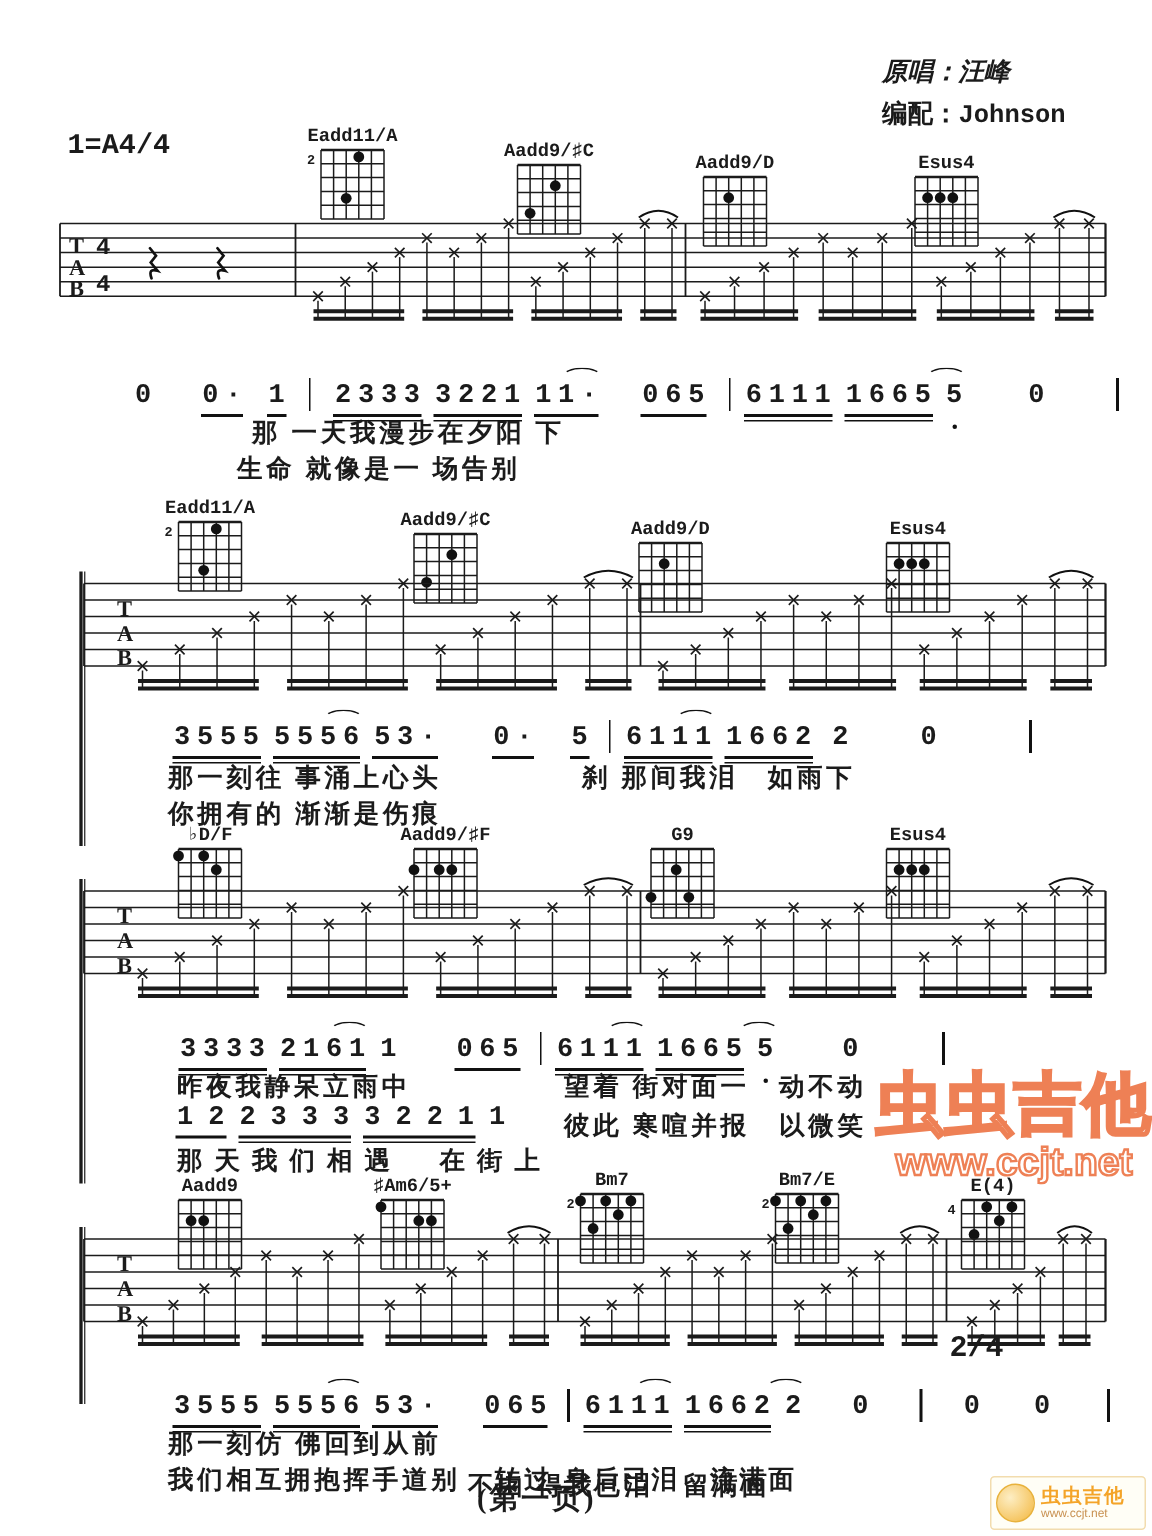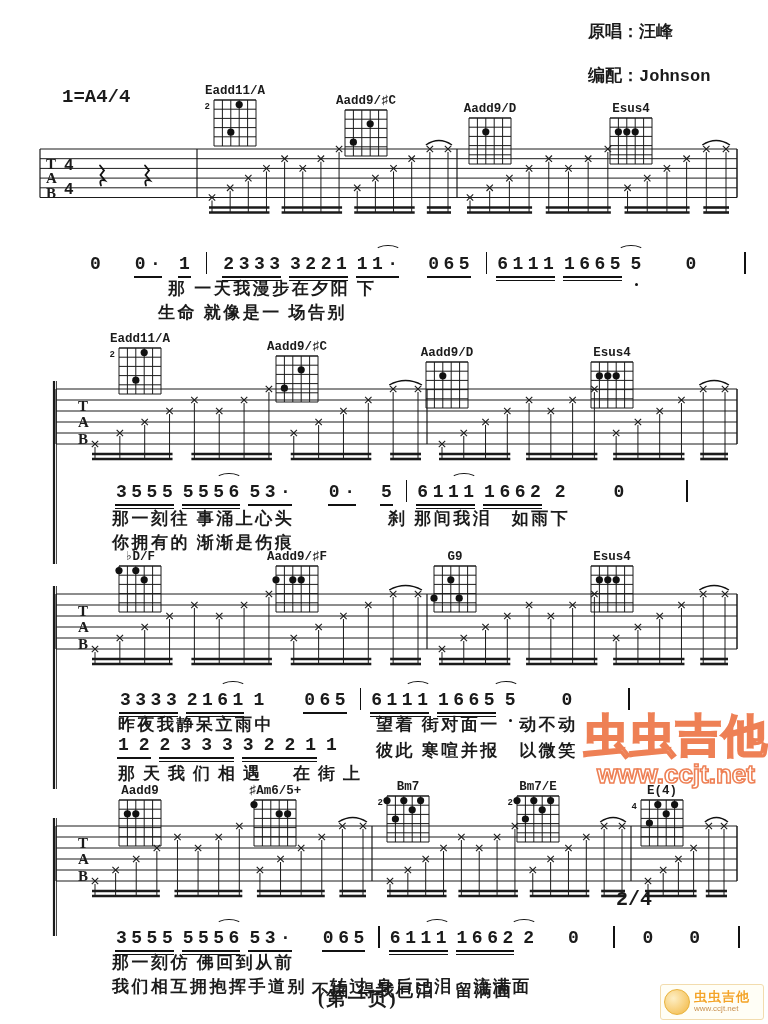--- a/index.html
+++ b/index.html
@@ -3,22 +3,22 @@
 <meta charset="utf-8">
 <style>
   html,body{margin:0;padding:0;background:#888;}
   #page{position:relative;width:768px;height:1024px;background:#ffffff;overflow:hidden;
         font-family:"Liberation Serif",serif;color:#1b1b1b;}
   #score{position:absolute;left:0;top:0;z-index:1;}
   .abs{position:absolute;white-space:nowrap;}
   .title{left:283px;top:30px;font-size:27px;font-weight:bold;letter-spacing:5px;z-index:2;}
   .credit{left:588px;font-size:17px;font-weight:bold;z-index:2;}
   .credit .cv{font-family:"Liberation Mono",monospace;}
-  .keysig{left:62px;top:86px;font-size:19px;font-weight:bold;font-family:"Liberation Mono",monospace;z-index:2;}
-  .timechange{left:616px;top:888px;font-size:20px;font-weight:bold;font-family:"Liberation Mono",monospace;z-index:4;text-align:right;}
+  .keysig{left:45px;top:86px;font-size:19px;font-weight:bold;font-family:"Liberation Mono",monospace;z-index:2;}
+  .timechange{left:633px;top:888px;font-size:20px;font-weight:bold;font-family:"Liberation Mono",monospace;z-index:4;text-align:right;}
   .footer{left:318px;top:986px;font-size:19px;font-weight:bold;letter-spacing:2px;z-index:2;}
   
   .mrow{position:absolute;display:flex;align-items:flex-end;gap:10px;z-index:2;
         font-family:"Liberation Mono",monospace;font-weight:bold;font-size:18px;line-height:1;}
   .grp{position:relative;letter-spacing:var(--ls,4.5px);padding-bottom:1px;}
   .grp .t{display:inline-block;margin-right:calc(var(--ls,4.5px) * -1);}
   .grp.u1::after,.grp.u2::after{content:"";position:absolute;left:-1px;right:-1px;bottom:-3.5px;height:1.5px;background:#111;}
   .grp.u2::before{content:"";position:absolute;left:-1px;right:-1px;bottom:-7px;height:1.5px;background:#111;}
   .tiearc{position:absolute;top:-10px;right:-3px;width:24px;height:10px;
           border:1.6px solid transparent;border-top-color:#111;border-radius:50%;}
@@ -848,21 +848,21 @@
         <line x1="720.8" y1="822.8" x2="727.2" y2="829.2" stroke="#1b1b1b" stroke-width="1.1"></line>
         <line x1="720.8" y1="829.2" x2="727.2" y2="822.8" stroke="#1b1b1b" stroke-width="1.1"></line>
         <line x1="724" y1="829" x2="724" y2="896" stroke="#1b1b1b" stroke-width="1"></line>
         <line x1="705.8" y1="896" x2="727" y2="896" stroke="#1b1b1b" stroke-width="2.6"></line>
         <line x1="705.8" y1="891" x2="727" y2="891" stroke="#1b1b1b" stroke-width="2.6"></line>
         <path d="M704.8 822 Q716.4 813 728 822" stroke="#111" fill="none" stroke-width="1.3"></path>
       </g>
     </svg>
 
 
-  <div class="abs credit" style="top:20px;">
+  <div class="abs credit" style="top:36px;font-style:italic;">
     <span>原唱：</span><span class="cv">汪峰</span>
   </div>
   <div class="abs credit" style="top:64px;">
     <span>编配：</span><span class="cv">Johnson</span>
   </div>
 
   <div class="abs keysig">1=A4/4</div>
   <div class="abs timechange">2/4</div>
   <div class="abs footer">(第一页)</div>
 

